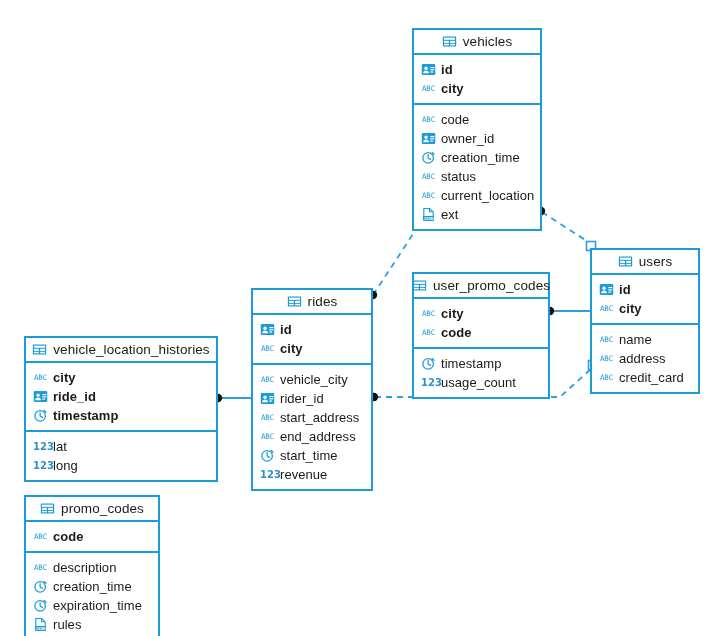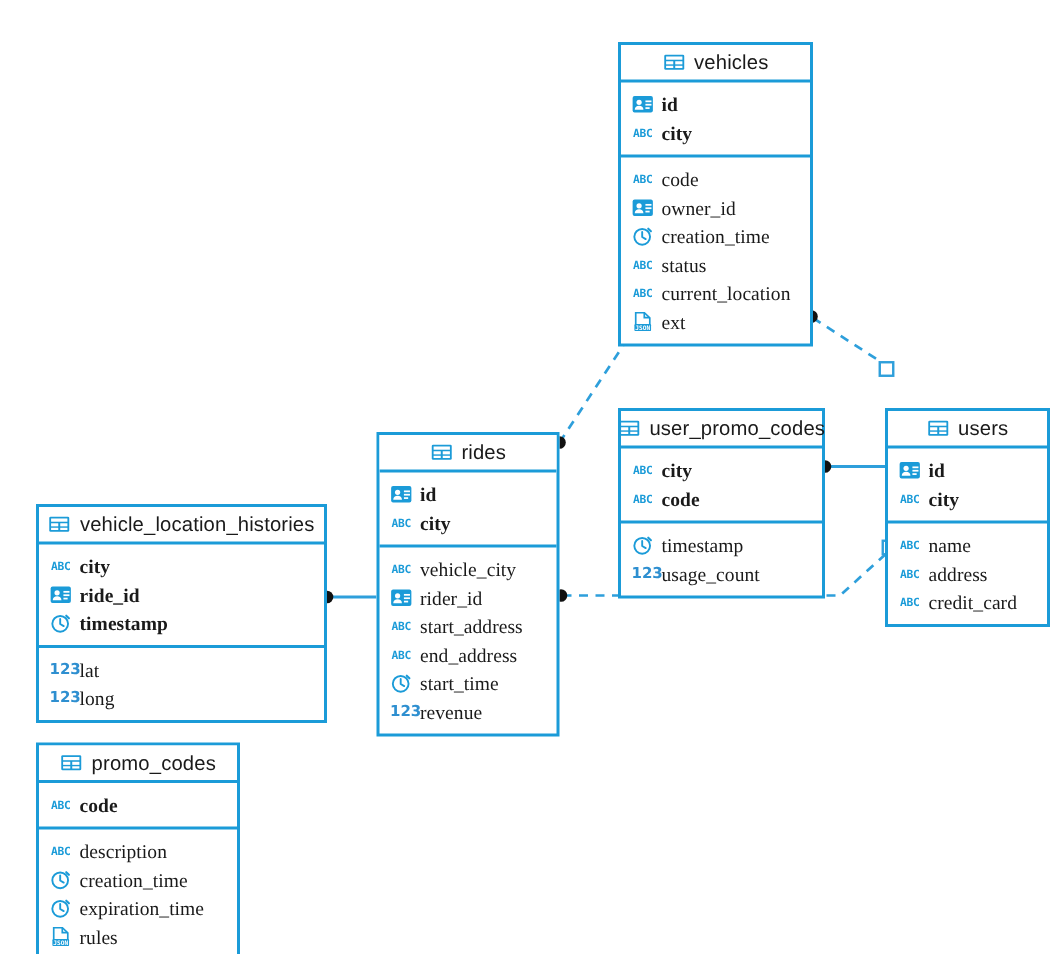--- a/index.html
+++ b/index.html
@@ -74,37 +74,36 @@
     align-items: center;
     gap: 5px;
     padding: 0 6px 0 7px;
     box-sizing: border-box;
     white-space: nowrap;
   }
   .field-name {
     font-size: 13px;
     color: #1a1a1a;
     letter-spacing: .05px;
-    font-family: Liberation Serif, serif;
   }
   .pk .field-name {
     font-weight: bold;
   }
 
   
   .ic {
     width: 15px;
     height: 15px;
     flex: 0 0 15px;
     display: block;
   }
   .ic-txt {
     font-family: "DejaVu Sans Mono", monospace;
     font-size: 7.5px;
-    font-weight: bold;
+    font-weight: normal;
     color: #1b9bd8;
     letter-spacing: -0.2px;
     line-height: 15px;
     width: 15px;
     flex: 0 0 15px;
     text-align: center;
     display: block;
   }
   .ic-num {
     font-family: "DejaVu Sans", sans-serif;
@@ -251,21 +250,21 @@
               <path d="M11.9 2.6l1.9 1.9" stroke="#1b9bd8" stroke-width="1.5" stroke-linecap="round"></path>
             </svg></span>
           <span class="field-name">timestamp</span>
         </div>
         <div class="field">
           <span class="ic-num">123</span>
           <span class="field-name">usage_count</span>
         </div>
       </div>
     </div>
-    <div class="table-node" style="left: 590px; top: 248px; width: 110px; margin-top: 24px;">
+    <div class="table-node" style="left: 590px; top: 248px; width: 110px;">
       <div class="tbl-header">
         <span class="ic"><svg viewBox="0 0 16 16" width="15" height="15">
             <rect x="0.9" y="2.6" width="14.2" height="10.8" rx="1" fill="#1b9bd8"></rect>
             <rect x="2.2" y="3.9" width="11.6" height="2.3" fill="#fff"></rect>
             <rect x="2.2" y="7.3" width="5.1" height="2.2" fill="#fff"></rect>
             <rect x="8.7" y="7.3" width="5.1" height="2.2" fill="#fff"></rect>
             <rect x="2.2" y="10.5" width="5.1" height="1.6" fill="#fff"></rect>
             <rect x="8.7" y="10.5" width="5.1" height="1.6" fill="#fff"></rect>
           </svg></span>
         <span class="tbl-title">users</span>

